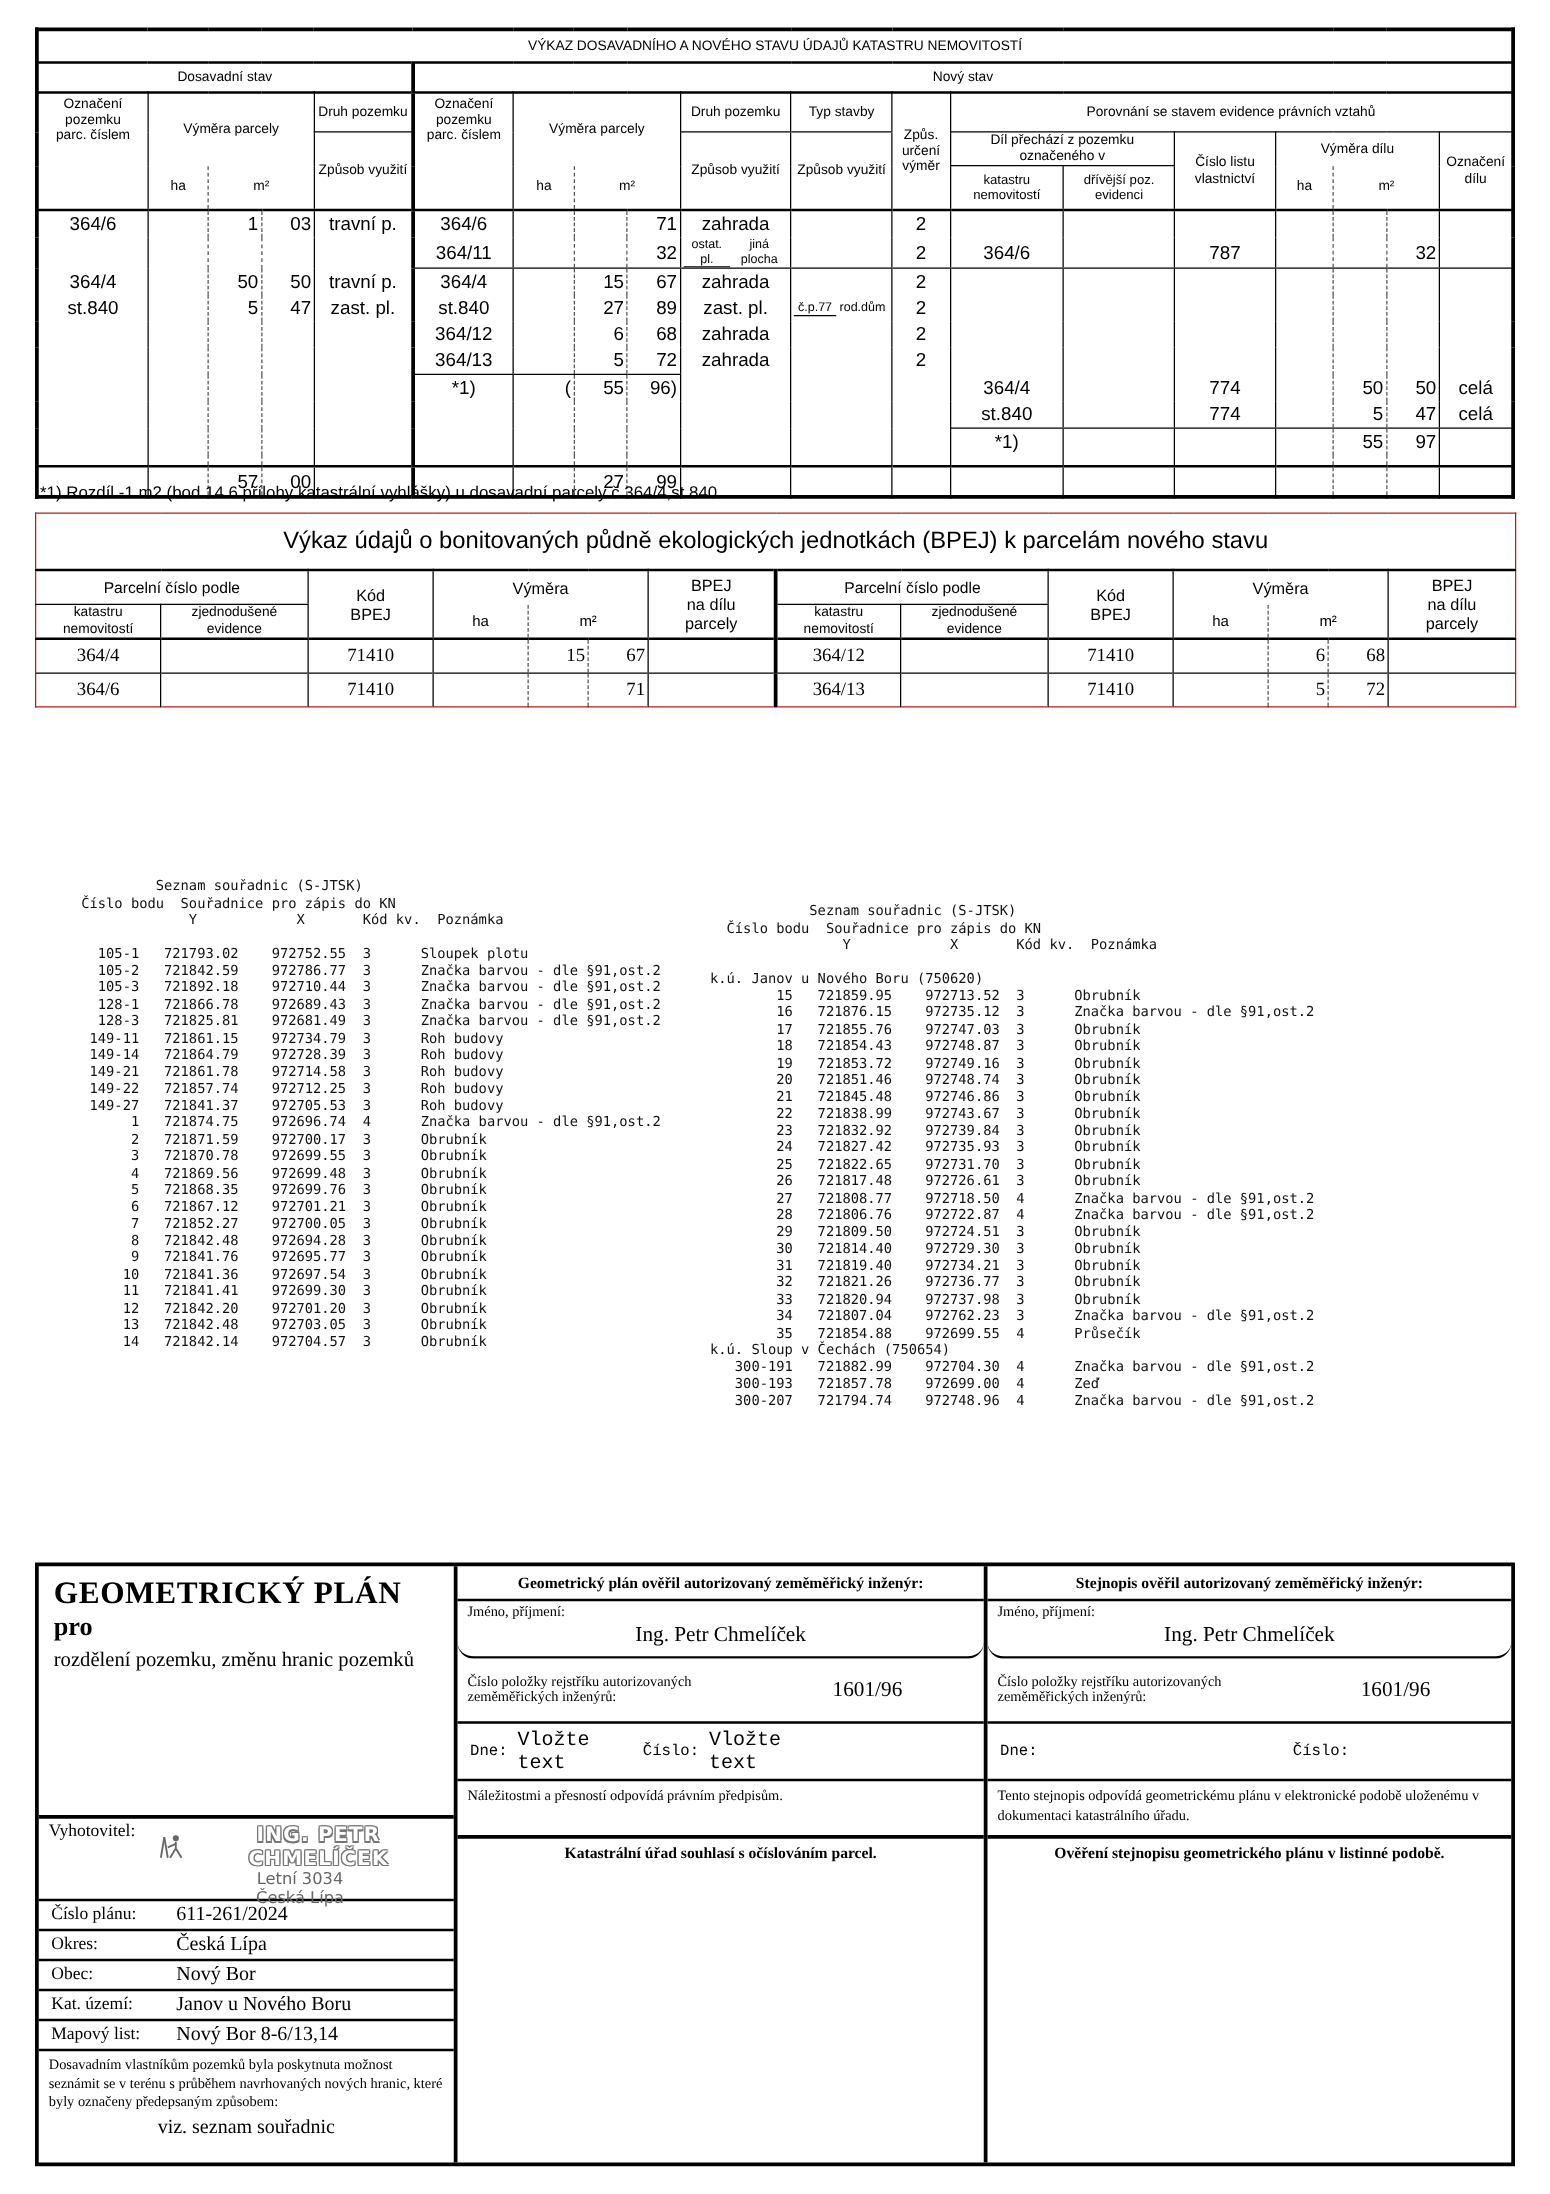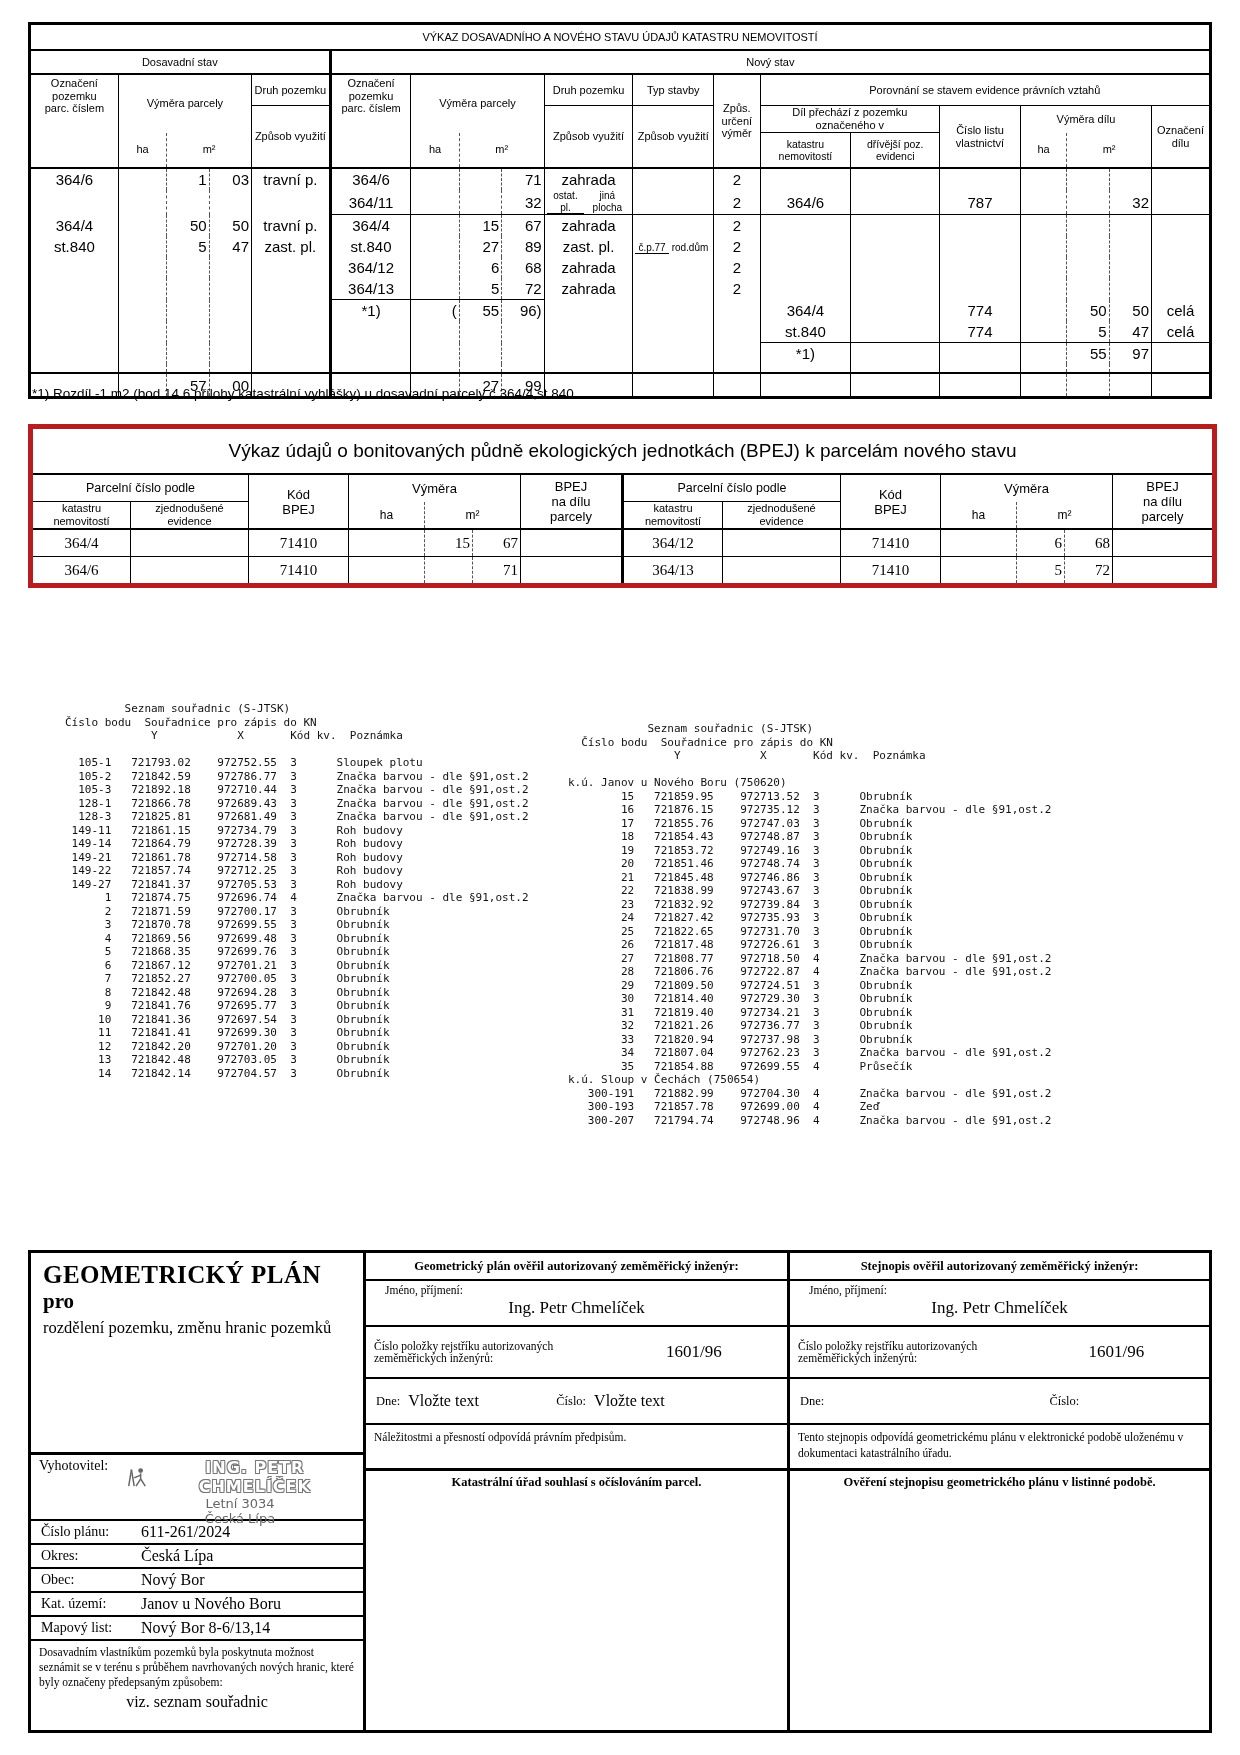--- a/index.html
+++ b/index.html
@@ -27,21 +27,21 @@
   #t1-body tr.sumrow td{border-top:2px solid #000;height:22px;}
   td.num{text-align:right;padding-right:4px;}
   td.ctr{text-align:center;}
   .sep-b{border-bottom:1px solid #000;}
   .frac{display:inline-flex;flex-direction:row;font-size:10px;line-height:1.15;vertical-align:middle;}
   .frac .ft{border-bottom:1px solid #000;padding:0 3px;}
   .frac .fb{padding:0 3px;}
   #footnote1{position:absolute;left:32px;top:386px;font-size:13.5px;}
 
   
-  #bpej{position:absolute;left:28px;top:424px;width:1184px;border-collapse:collapse;table-layout:fixed;border:5px solid #b91c1c;}
+  #bpej{position:absolute;left:28px;top:410px;width:1184px;border-collapse:collapse;table-layout:fixed;border:1px solid #b91c1c;}
   #bpej th,#bpej td{padding:0 2px;overflow:hidden;white-space:pre-line;vertical-align:middle;}
   tr.b-title th{font-weight:bold;font-size:19px;height:44px;border-bottom:2px solid #000;font-family:"Liberation Sans",sans-serif;}
   #bpej thead th{font-weight:normal;text-align:center;}
   tr.bA th{height:26px;font-size:12.5px;}
   tr.bB th{height:26px;font-size:11px;line-height:1.15;}
   tr.bC th{height:24px;font-size:12px;}
   .bmid{font-size:13px !important;}
   #bpej tbody td{height:26px;font-size:15px;font-family:"Liberation Serif",serif;}
   #bpej tbody tr:first-child td{border-top:2.5px solid #000;}
   #bpej tbody tr+tr td{border-top:1px solid #000;}
@@ -67,27 +67,27 @@
   .logo-line{display:flex;align-items:center;justify-content:center;gap:2px;}
   .logo-name{font-family:"DejaVu Sans",sans-serif;font-weight:bold;font-size:16px;color:#fff;letter-spacing:1px;
     text-shadow:-1px -1px 0 #777,1px -1px 0 #777,-1px 1px 0 #777,1px 1px 0 #777,0 1px 0 #777,0 -1px 0 #777;}
   .logo-addr{font-family:"DejaVu Sans",sans-serif;font-size:13px;color:#666;line-height:15px;}
   .fl-row{height:24px;border-bottom:2px solid #000;display:flex;align-items:center;padding:0 10px;}
   .fl-row .lbl{font-size:14px;width:100px;flex:none;}
   .fl-row .val{font-size:16px;}
   .fl-note{flex:1;padding:4px 8px;font-size:11.5px;line-height:1.3;}
   .fl-note .nv{text-align:center;font-size:16px;margin-top:2px;}
   .fm-h{height:28px;border-bottom:2px solid #000;display:flex;align-items:center;justify-content:center;font-weight:bold;font-size:12.5px;text-align:center;}
-  .fm-name{height:46px;border-bottom:2px solid #000;padding:3px 19px;}
+  .fm-name{height:46px;border-bottom:2px solid #000;padding:3px 8px;border-radius:13px;}
   .sm-lbl{font-size:11.5px;}
   .fm-name .val{text-align:center;font-size:17px;margin-top:2px;}
   .fm-reg{height:52px;border-bottom:2px solid #000;display:flex;align-items:center;padding:2px 8px;}
   .fm-reg .sm-lbl{white-space:pre-line;width:58%;}
   .fm-reg .val{font-size:17px;margin:0 auto;text-align:right;}
-  .fm-dne{height:46px;border-bottom:2px solid #000;display:flex;align-items:center;padding:0 10px;font-size:12.5px;}
+  .fm-dne{height:46px;border-bottom:2px solid #000;display:flex;align-items:center;padding:0 10px;font-size:12.5px;font-family:Liberation Mono, monospace;}
   .fm-dne .val{font-size:16px;margin-left:8px;}
   .fm-dne .cis{margin-left:auto;margin-right:28%;display:flex;align-items:center;}
   .fm-note{height:46px;border-bottom:3px solid #000;padding:5px 8px;font-size:11.5px;line-height:1.35;}
   .fm-box{flex:1;padding:4px;}
   .fm-box .bh{font-weight:bold;font-size:12.5px;text-align:center;}
 </style>
 </head>
 <body>
 
 <div class="page">

